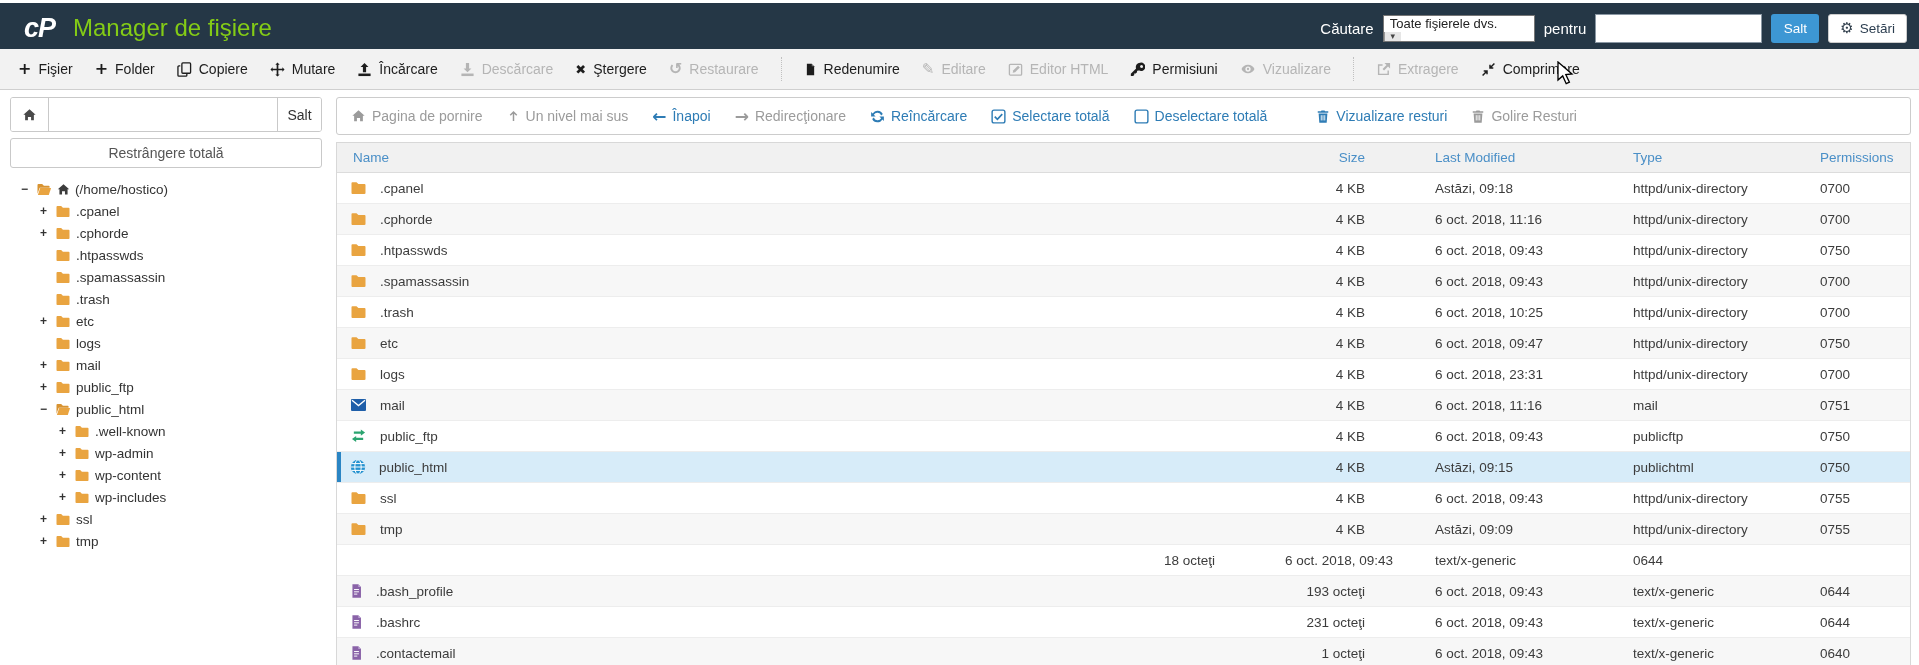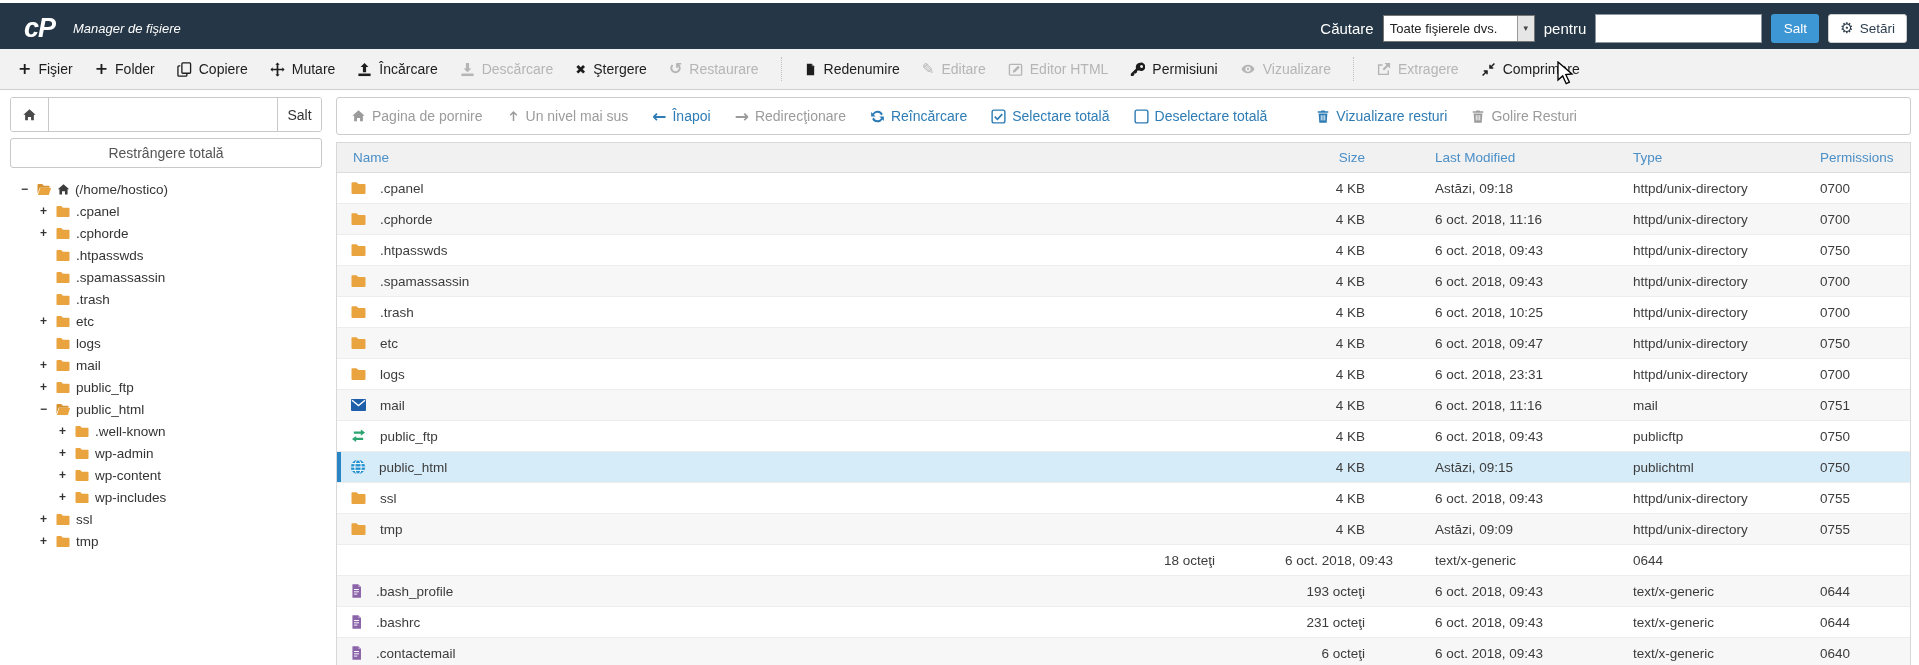--- a/index.html
+++ b/index.html
@@ -4,23 +4,23 @@
 <style>
   * { margin:0; padding:0; box-sizing:border-box; }
   html,body { width:1919px; height:665px; overflow:hidden; background:#fff;
     font-family:"Liberation Sans","DejaVu Sans",sans-serif; }
 
   
   .topbar { height:46px; margin-top:3px; background:var(--topbar_bg,#253746);
     display:flex; align-items:center; justify-content:space-between; padding:4px 12px 0 24px; }
   .brand { display:flex; align-items:center; gap:18px; }
   .logo { color:#fff; font-weight:bold; font-style:italic; font-size:27px; letter-spacing:-1px; }
-  .title { color:#ffffff; font-size:13px; font-weight:400;font-style:italic; }
+  .title { color:#84cc16; font-size:24px; font-weight:400; }
   .searchbar { display:flex; align-items:center; gap:9px; color:#fff; font-size:15px; }
-  .sel { width:152px; height:27px; background:#fff; border:1px solid #767676; display:flex; align-items:stretch; }
+  .sel { width:152px; height:27px; background:#fff; border:1px solid #767676; display:flex; align-items:stretch;flex-direction:column; }
   .sel-text { flex:1; padding:0 6px; font-size:13px; color:#222; white-space:nowrap; overflow:hidden; display:flex; align-items:center; }
   .sel-btn { width:17px; background:#e6e6e6; border-left:1px solid #999; display:flex; align-items:center; justify-content:center; font-size:9px; color:#444; }
   .search-input { width:167px; height:29px; border:1px solid #8a97a3; background:#fff; padding:0 6px; font-size:13px; }
   .btn-salt { width:48px; height:29px; background:var(--salt_btn,#3d97d4); color:#fff; border:none; border-radius:3px; font-size:13.5px; cursor:pointer; }
   .btn-settings { height:29px; padding:0 11px; background:#fff; color:#2c3e50; border:1px solid #ccc; border-radius:3px;
     font-size:13.5px; display:flex; align-items:center; gap:6px; cursor:pointer; }
 
   
   .toolbar { height:41px; background:var(--toolbar_bg,#f2f2f2); border-bottom:1px solid #cfcfcf;
     display:flex; align-items:center; gap:22px; padding:0 18px; font-size:14px; color:#222; }
@@ -722,21 +722,21 @@
                 <svg width="13" height="16" viewBox="0 0 16 18">
                   <path fill="#8a63a8" d="M3 .8h7.2l3.3 3.2v13.2H3z"></path>
                   <path fill="#bca3d2" d="M10.2.8l3.3 3.2h-3.3z"></path>
                   <rect x="5" y="6.6" width="6" height="1.2" fill="#fff"></rect>
                   <rect x="5" y="9.4" width="6" height="1.2" fill="#fff"></rect>
                   <rect x="5" y="12.2" width="4" height="1.2" fill="#fff"></rect>
                 </svg>
               </span>
               <span>.contactemail</span>
             </span>
-            <span class="c-size">6 octeţi</span>
+            <span class="c-size">1 octeţi</span>
             <span class="c-mod">6 oct. 2018, 09:43</span>
             <span class="c-type">text/x-generic</span>
             <span class="c-perms">0640</span>
           </div>
         </div>
     </div>
   </div>
 </div>
 
 <div class="cursor">

